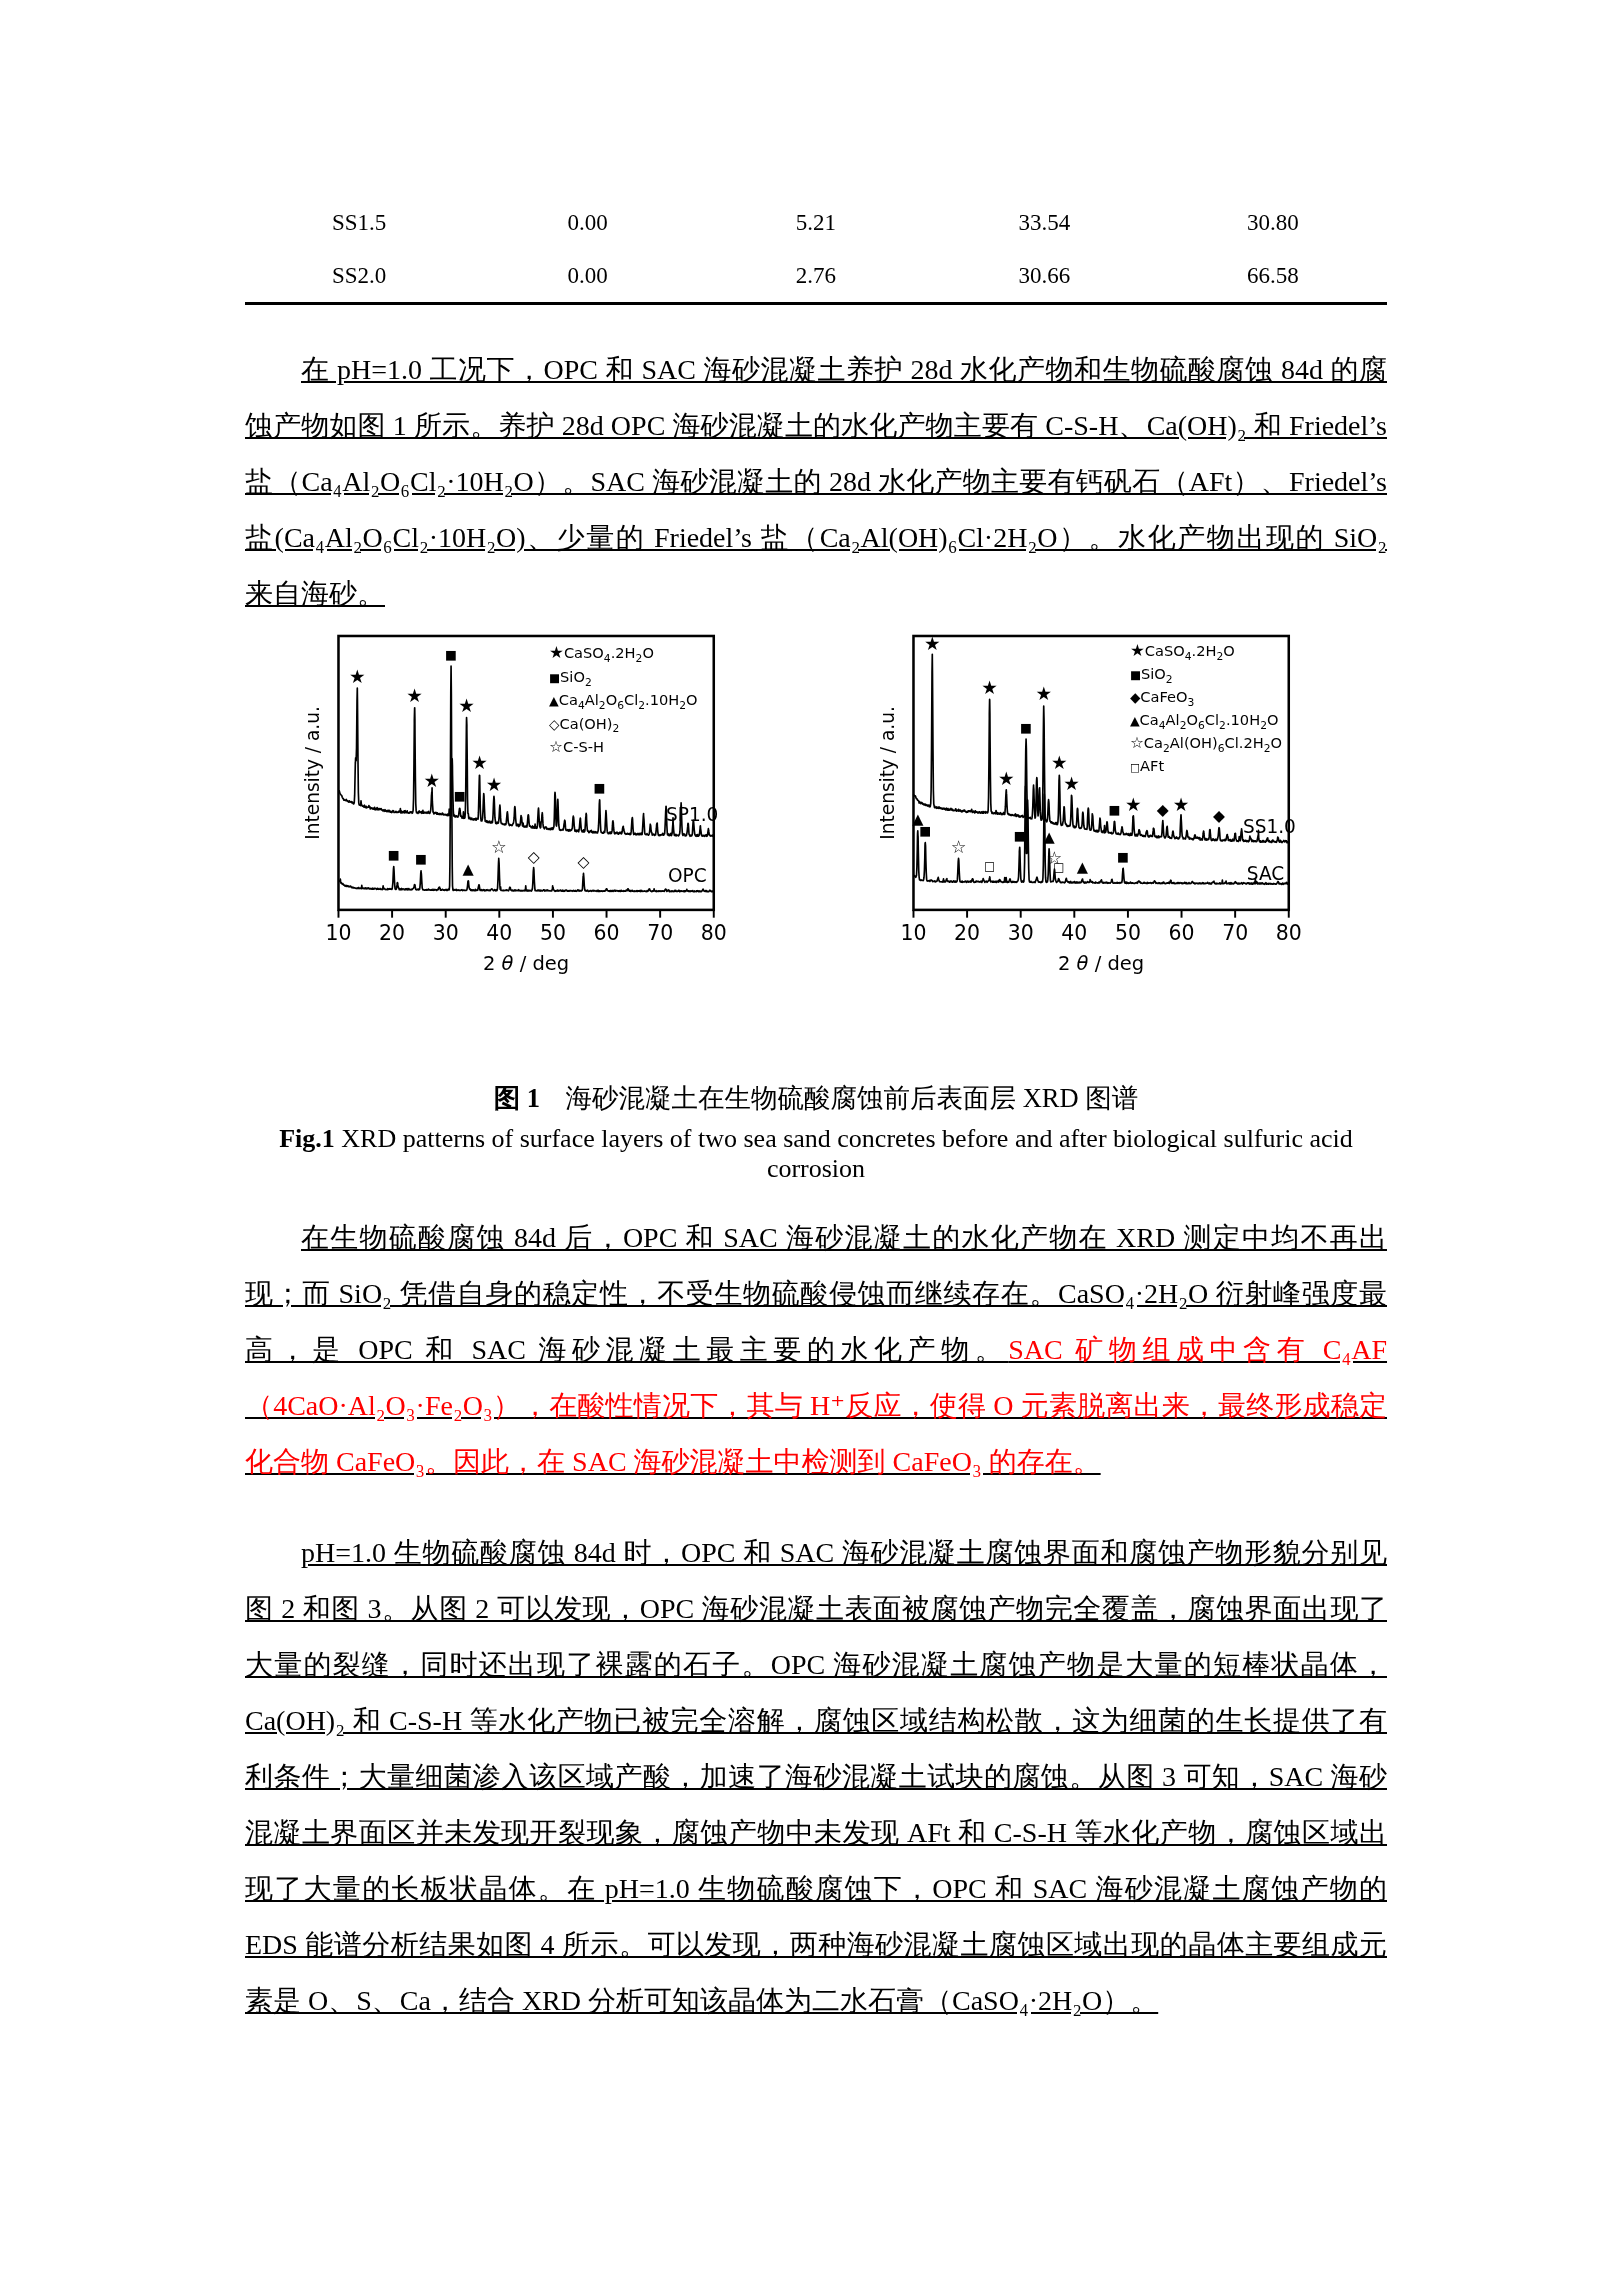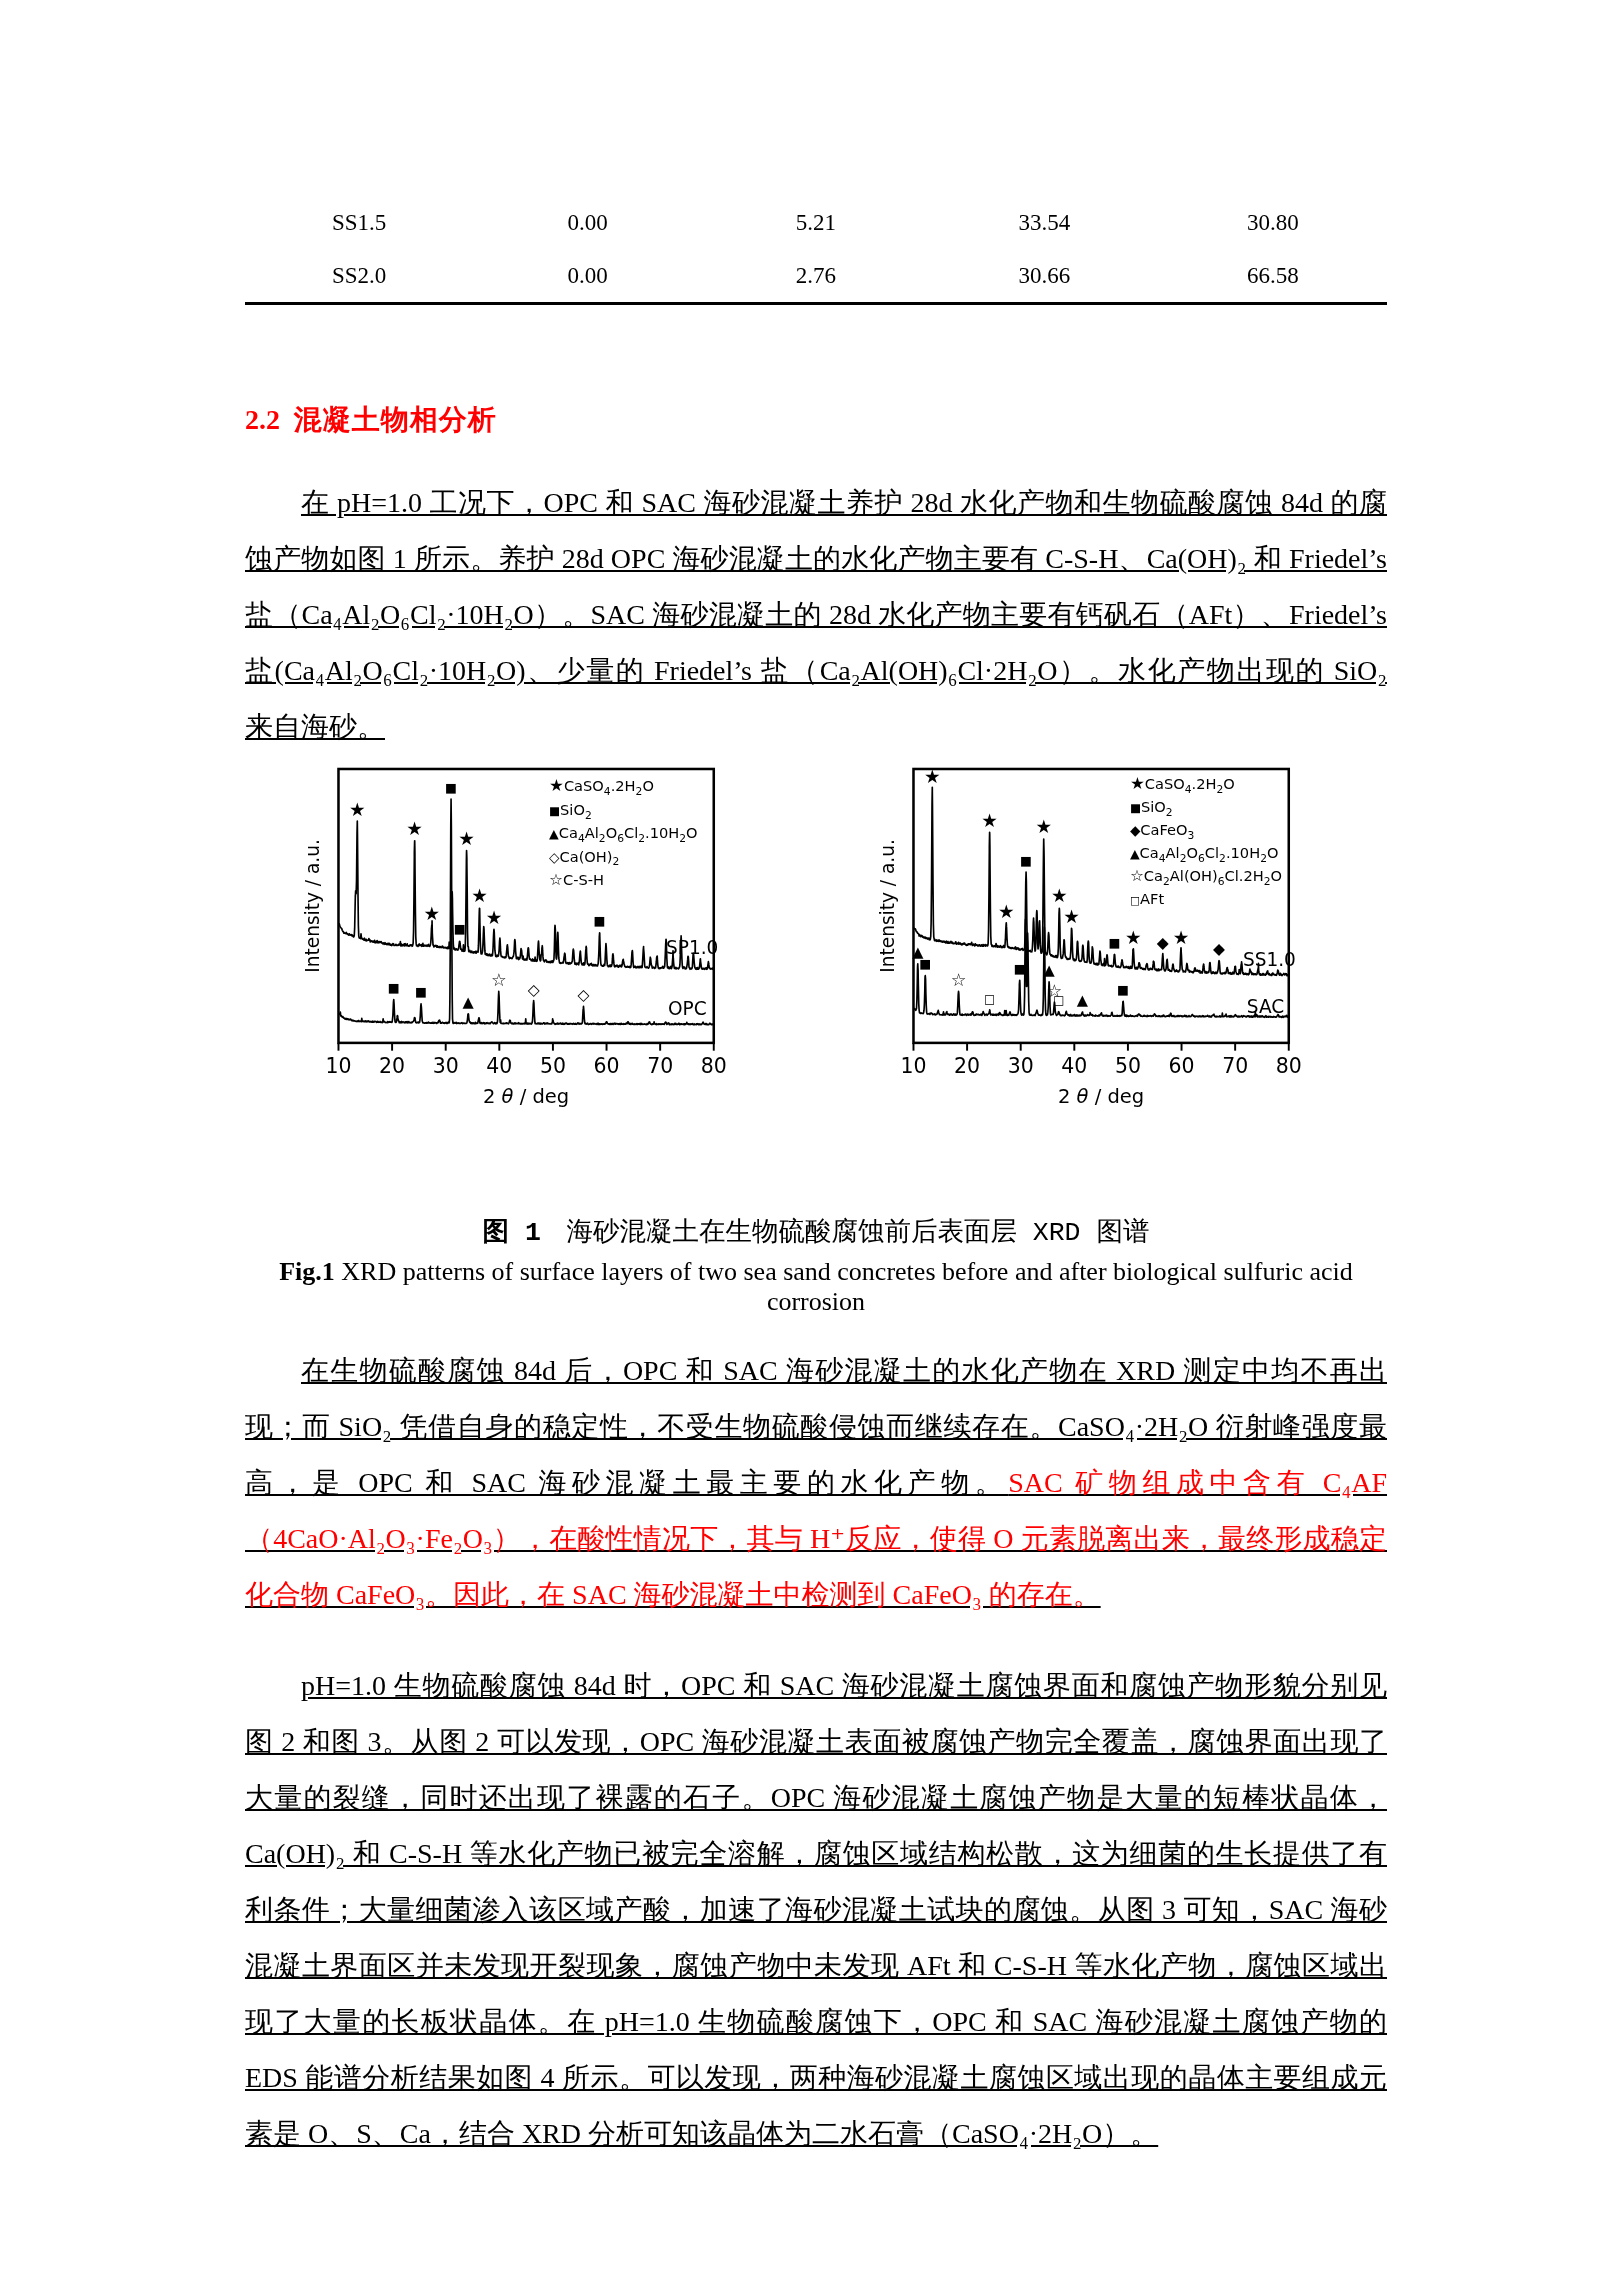--- a/index.html
+++ b/index.html
@@ -23,21 +23,21 @@
   
   .para{font-size:28px;line-height:56px;text-align:justify;text-indent:2em;margin:0;text-decoration:underline;}
   .para.first{margin-top:37px;}
   .red{color:#ff0000;}
   
   .figure-row{display:flex;gap:112px;margin-left:35px;margin-top:3.9px;}
   .chart-box{width:463px;flex:0 0 auto;}
   .chart-box svg{width:463px;height:366px;display:block;}
   .subcap-row{display:flex;gap:112px;margin-left:35px;margin-top:74px;}
   .subcap{width:463px;text-align:center;font-size:26.5px;}
-  .cap-zh{margin-top:13.7px;text-align:center;font-size:26.5px;font-family:Liberation Mono, monospace;}
+  .cap-zh{margin-top:13.7px;text-align:center;font-size:26.5px;}
   .cap-zh .lbl{font-weight:bold;margin-right:25.5px;}
   .cap-en{margin-top:8.8px;text-align:center;font-size:26px;}
   .cap-en .lbl{font-weight:bold;}
   .p2{margin-top:25.5px;}
   .h23{margin-top:47px;}
   .p3{margin-top:35px;}
 </style>
 </head>
 <body>
 
@@ -58,23 +58,20 @@
             <td>SS2.0</td>
             <td>0.00</td>
             <td>2.76</td>
             <td>30.66</td>
             <td>66.58</td>
           </tr>
         </tbody>
       </table>
     </div>
 
-    <div class="sec-heading">
-      <span class="num">2.2</span><span class="ttl">混凝土物相分析</span>
-    </div>
 
     <p class="para first">在 pH=1.0 工况下，OPC 和 SAC 海砂混凝土养护 28d 水化产物和生物硫酸腐蚀 84d 的腐蚀产物如图 1 所示。养护 28d OPC 海砂混凝土的水化产物主要有 C-S-H、Ca(OH)₂ 和 Friedel’s 盐（Ca₄Al₂O₆Cl₂·10H₂O）。SAC 海砂混凝土的 28d 水化产物主要有钙矾石（AFt）、Friedel’s 盐(Ca₄Al₂O₆Cl₂·10H₂O)、少量的 Friedel’s 盐（Ca₂Al(OH)₆Cl·2H₂O）。水化产物出现的 SiO₂ 来自海砂。</p>
 
     <div class="figure-row">
       <div class="chart-box">
         <svg xmlns="http://www.w3.org/2000/svg" viewBox="0 0 475 375">
             <rect x="60" y="10" width="385" height="281" fill="#fff" stroke="#000" stroke-width="2.6"></rect>
             <line x1="60" y1="291" x2="60" y2="299" stroke="#000" stroke-width="2"></line>
             <text x="60" y="322" text-anchor="middle" font-size="21" fill="#000" font-family="&quot;DejaVu Sans&quot;,&quot;Liberation Sans&quot;,sans-serif">10</text>
             <line x1="115" y1="291" x2="115" y2="299" stroke="#000" stroke-width="2"></line>

